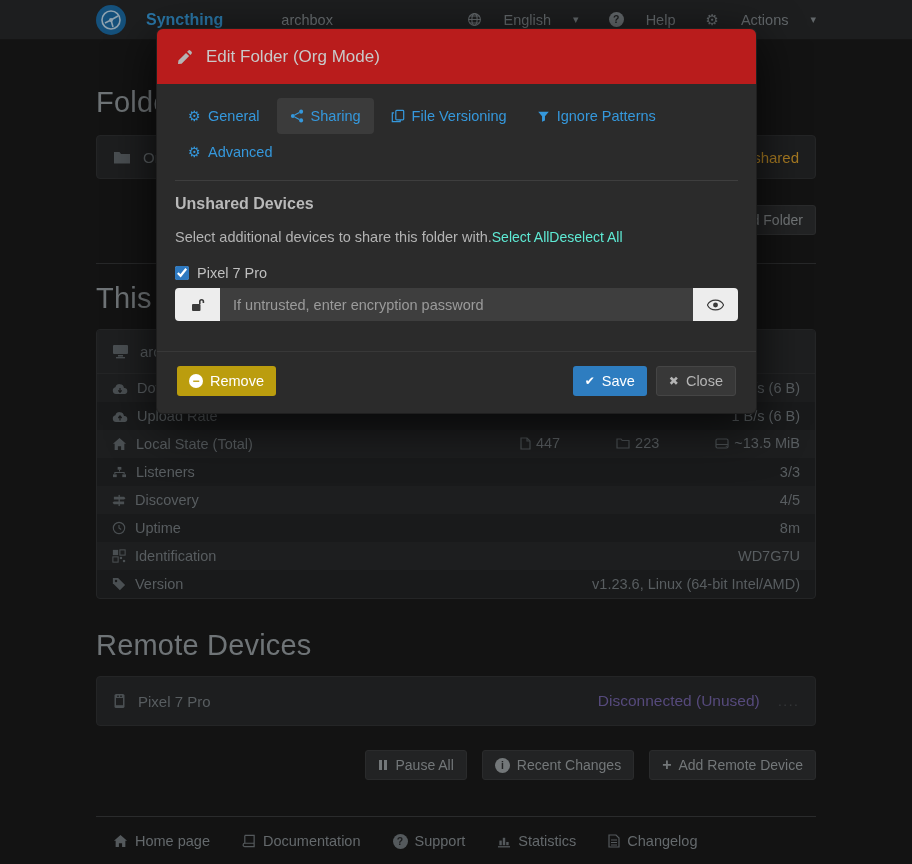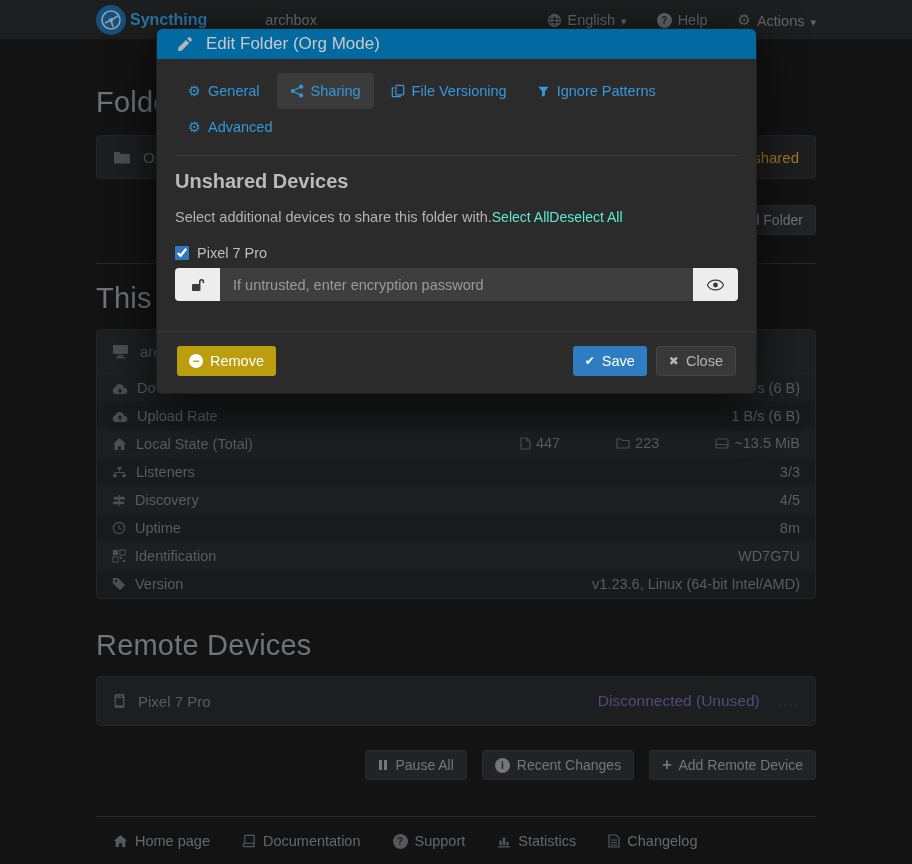--- a/index.html
+++ b/index.html
@@ -10,25 +10,25 @@
     position:relative;
   }
   svg { display:block; }
   .ico { display:inline-flex; align-items:center; justify-content:center; flex:0 0 auto; }
 
   
   .navbar {
     height:40px; background:#1d1e1f; border-bottom:1px solid #151515;
     display:flex; align-items:center; padding:0 96px;
   }
-  .brand { display:flex; align-items:center; gap:4px; color:#2a77a8; font-weight:bold; font-size:16px; }
+  .brand { display:flex; align-items:center; gap:20px; color:#2a77a8; font-weight:bold; font-size:16px; }
   .logo-circle { width:30px; height:30px; border-radius:50%; background:#15517c; display:flex; align-items:center; justify-content:center; color:#7f94a2; }
   .nav-devname { color:#6a6f72; margin-left:58px; font-size:14.5px; }
   .nav-right { margin-left:auto; display:flex; align-items:center; gap:30px; color:#62676a; font-size:14.5px; }
-  .nav-item { display:flex; align-items:flex-end; gap:6px; cursor:pointer; }
+  .nav-item { display:flex; align-items:center; gap:22px; cursor:pointer; }
   .caret { font-size:11px; color:#62676a; }
 
   
   .container { width:720px; margin-left:96px; }
   h3.sec { font-size:29px; font-weight:300; color:#6f7477; letter-spacing:.2px; }
   .h-folders { margin:46px 0 16px; }
   .h-device  { margin:18px 0 14px; }
   .h-remote  { margin:30px 0 14px; }
 
   .panel-row {
@@ -81,36 +81,36 @@
   .circ-glyph > span { color:#1d1e1f; font-size:10.5px; font-weight:bold; line-height:1; }
   .circ-dark > span { color:#222324; }
 
   
   .modal {
     position:absolute; left:156px; top:28px; width:601px;
     background:#2b2b2b; border-radius:6px; border:1px solid #1f1f1f;
     box-shadow:0 12px 48px rgba(0,0,0,.75); color:#b3b3b3; z-index:10;
   }
   .modal-header {
-    background:#0369a1; border-radius:6px 6px 0 0; height:30px;
+    background:#b91c1c; border-radius:6px 6px 0 0; height:55px;
     display:flex; align-items:center; gap:13px; padding:0 20px;
     color:#c9c9c9; font-size:17px;
   }
   .modal-header .ico { color:#b5b5b5; }
   .modal-body { padding:14px 18px 2px; }
   .tabs { display:flex; flex-wrap:wrap; }
   .tab {
     color:#3598dc; display:flex; align-items:center; gap:7px;
     padding:10px 13px; font-size:14.5px; border-radius:4px; cursor:pointer; margin-right:4px;
   }
   .tab.active { background:#3b3b3b; }
   .tab .ico { color:#3598dc; }
   .tabs-divider { border:none; border-top:1px solid #3e3e3e; margin:10px 0 14px; }
 
-  .unshared-title { color:#b9b9b9; font-weight:bold; font-size:20px; margin:2px 0 16px; }
+  .unshared-title { color:#b9b9b9; font-weight:bold; font-size:16px; margin:2px 0 16px; }
   .share-line { display:flex; align-items:center; font-size:14.5px; margin-bottom:20px; color:#b3b3b3; }
   .link { color:#5eead4; cursor:pointer; font-size:14px; }
 
   .chk-row { display:flex; align-items:center; gap:8px; margin-bottom:7px; color:#bfbfbf; font-size:14.5px; }
   .chk-row input { width:14px; height:14px; accent-color:#2e79c0; }
 
   .input-group { display:flex; height:33px; border-radius:4px; overflow:hidden; margin-bottom:16px; }
   .addon {
     background:#ededed; width:45px; display:flex; align-items:center; justify-content:center;
     color:#3a3a3a; cursor:pointer;

